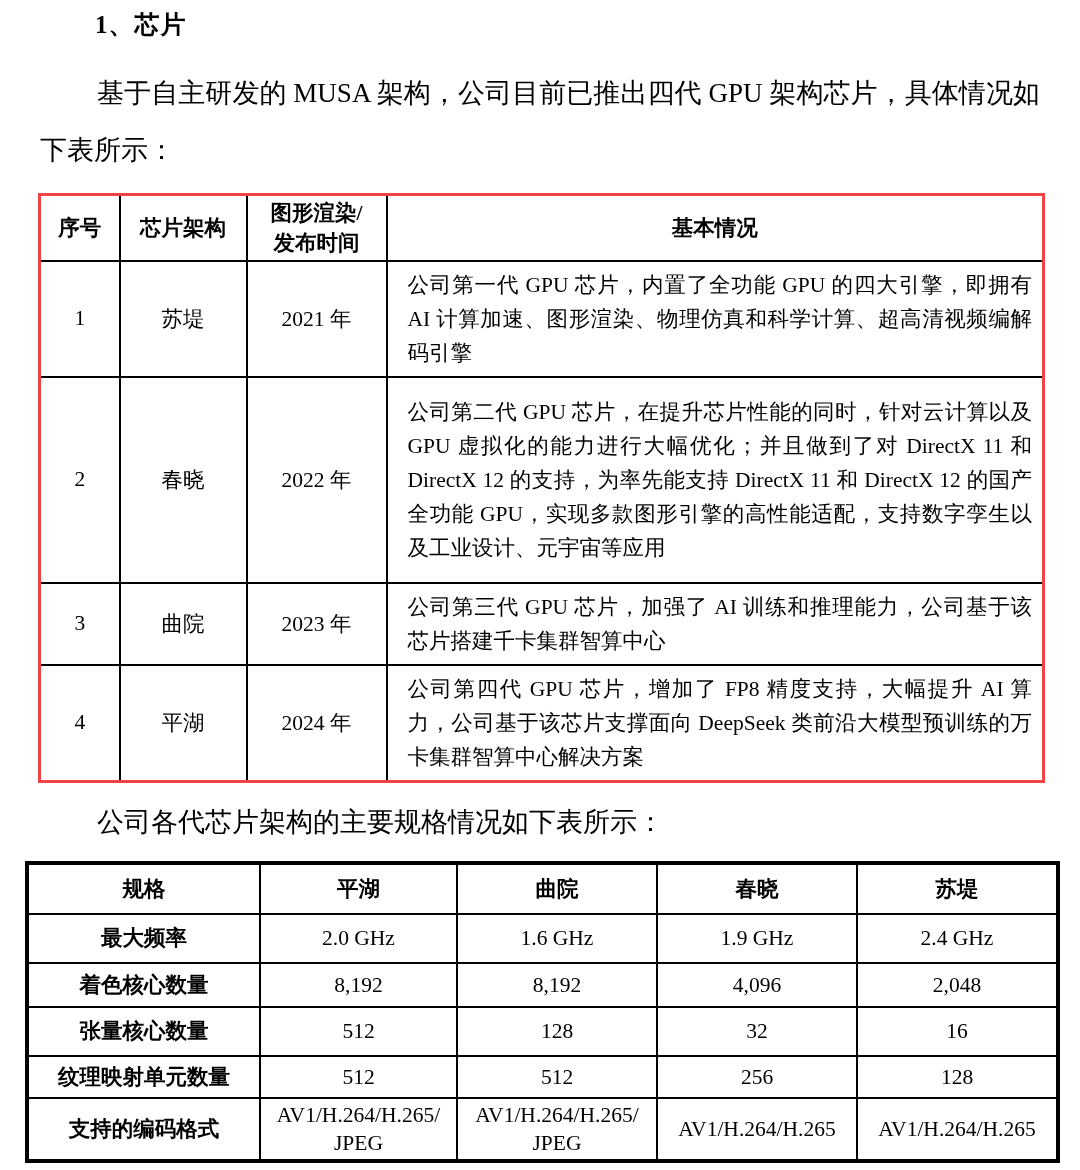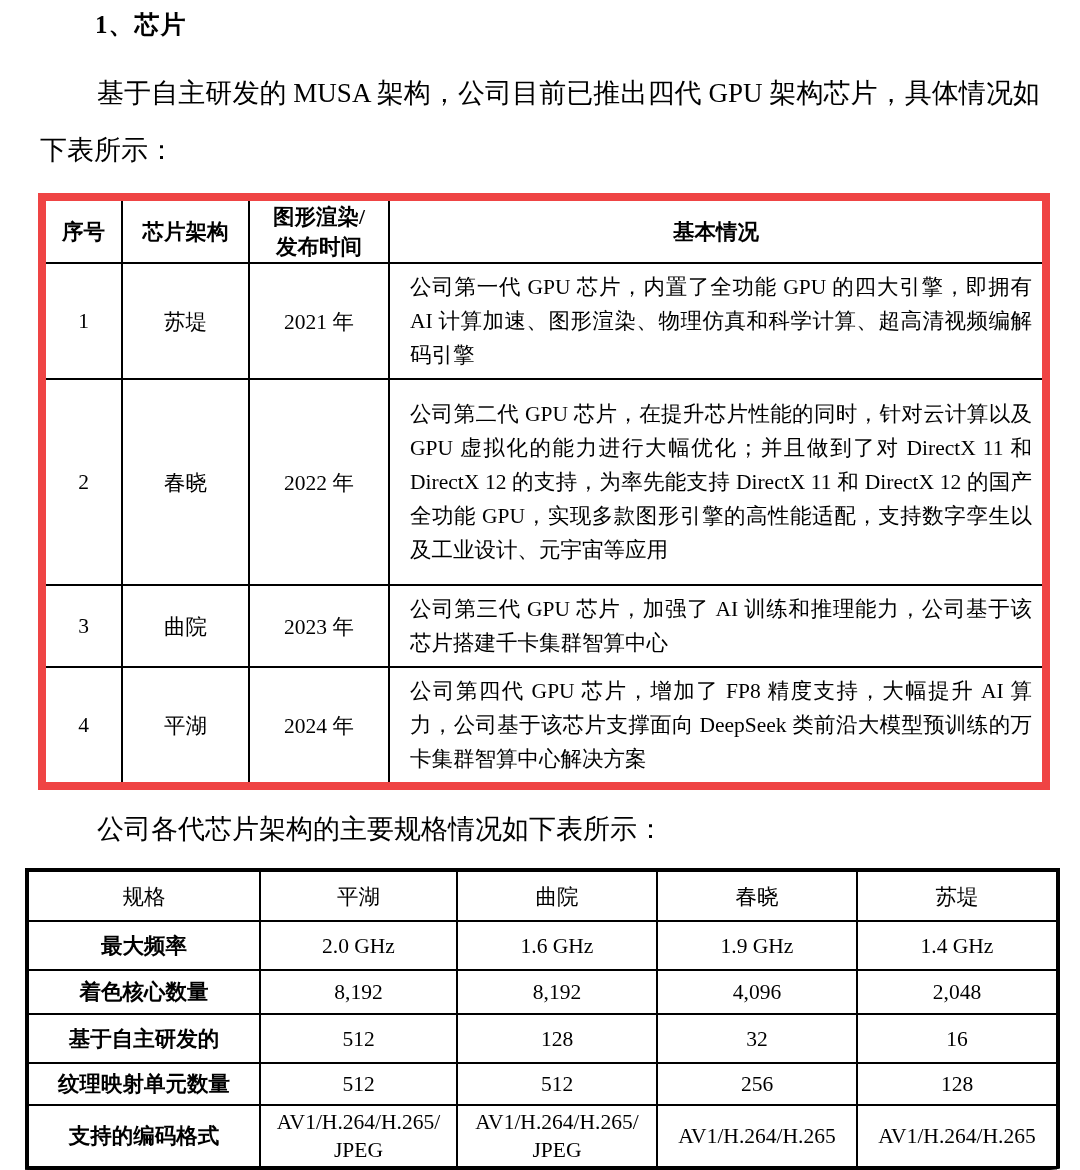--- a/index.html
+++ b/index.html
@@ -29,21 +29,21 @@
   .para-1 { margin-top:24px; }
   .para-2 { margin-top:16px; line-height:46px; }
 
   table { border-collapse:collapse; table-layout:fixed; }
   td, th { border:2px solid #000; vertical-align:middle; }
 
   
   .chips-table {
     margin:14px 0 0 38px;
     width:1004px;
-    border:8px solid #ef4444;
+    border:3px solid #ef4444;
     font-size:21.5px;
   }
   .chips-table th {
     font-weight:bold;
     text-align:center;
     line-height:30px;
   }
   .chips-table td { text-align:center; }
   .chips-table td.desc {
     text-align:justify;
@@ -51,21 +51,21 @@
     line-height:34px;
   }
 
   
   .spec-table {
     margin:16px 0 0 25px;
     width:1031px;
     border:4px solid #000;
     font-size:21.5px;
   }
-  .spec-table th { font-weight:normal; text-align:center; }
+  .spec-table th { font-weight:bold; text-align:center; }
   .spec-table td { text-align:center; line-height:28px; }
   .spec-table td.rowlabel { font-weight:bold; }
   .spec-table td.codec { word-break:break-all; padding:2px 14px; }
 </style>
 </head>
 <body>
 
 <div class="page">
 
   <div class="heading">1、芯片</div>
@@ -132,31 +132,31 @@
       <th>平湖</th>
       <th>曲院</th>
       <th>春晓</th>
       <th>苏堤</th>
     </tr>
     <tr style="height:49px">
       <td class="rowlabel">最大频率</td>
       <td>2.0 GHz</td>
       <td>1.6 GHz</td>
       <td>1.9 GHz</td>
-      <td>1.4 GHz</td>
+      <td>2.4 GHz</td>
     </tr>
     <tr style="height:44px">
       <td class="rowlabel">着色核心数量</td>
       <td>8,192</td>
       <td>8,192</td>
       <td>4,096</td>
       <td>2,048</td>
     </tr>
     <tr style="height:49px">
-      <td class="rowlabel">基于自主研发的</td>
+      <td class="rowlabel">张量核心数量</td>
       <td>512</td>
       <td>128</td>
       <td>32</td>
       <td>16</td>
     </tr>
     <tr style="height:42px">
       <td class="rowlabel">纹理映射单元数量</td>
       <td>512</td>
       <td>512</td>
       <td>256</td>

